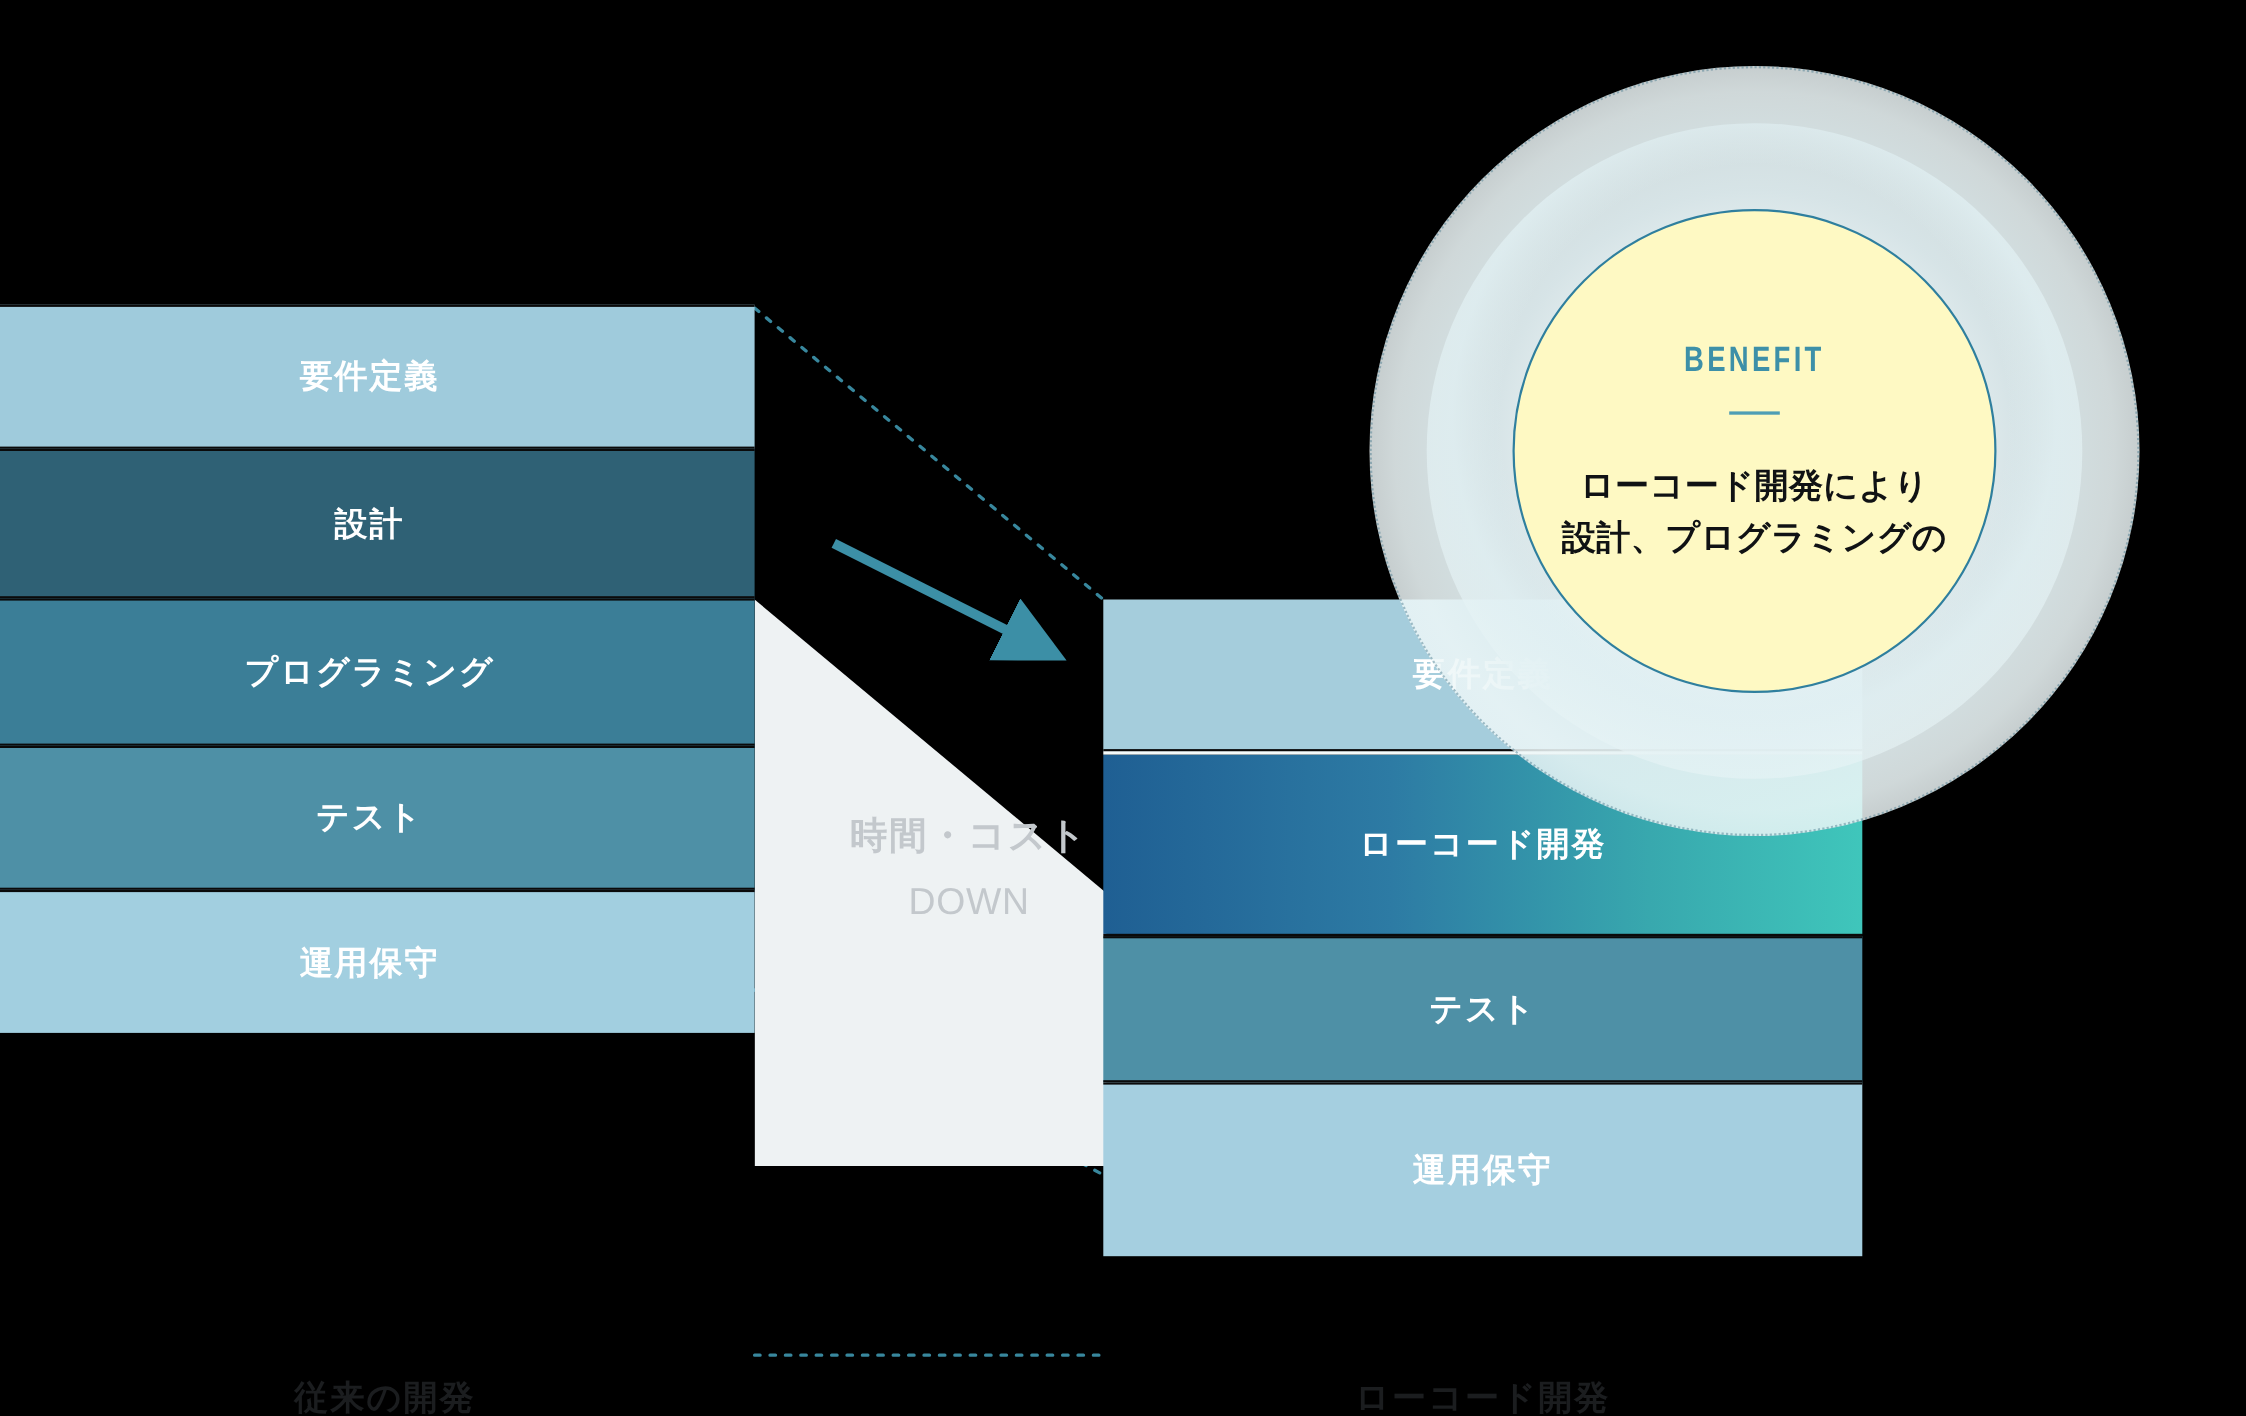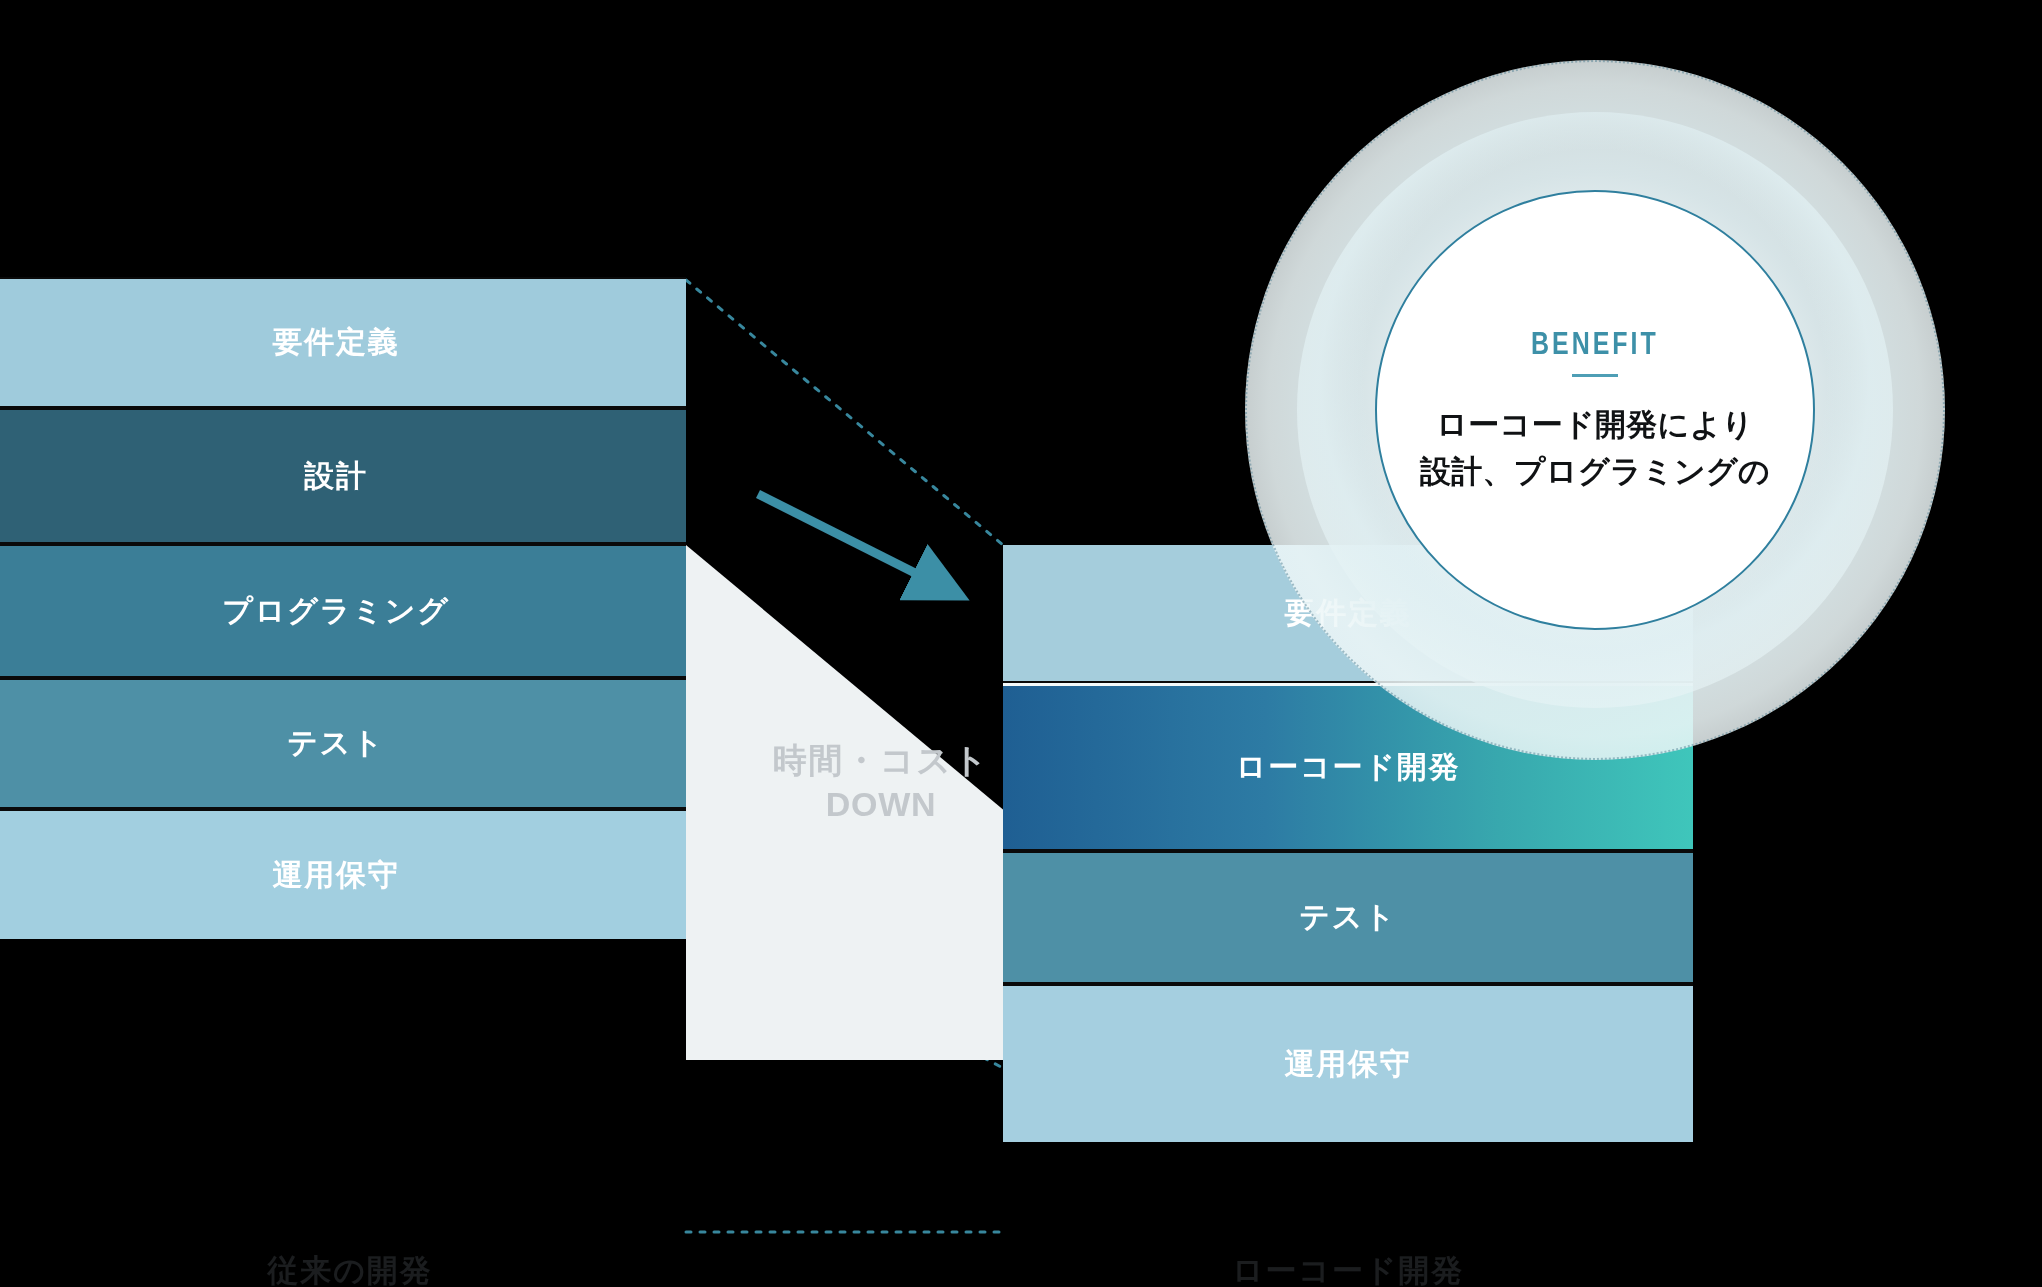--- a/index.html
+++ b/index.html
@@ -56,22 +56,23 @@
     text-align: center;
     color: #c3c8cc;
     font-size: 34px;
     font-weight: 700;
     line-height: 1.3;
     letter-spacing: 0.05em;
     pointer-events: none;
     padding-left: 35px;
   }
   #funnel-label .down {
-    font-weight: 700;
+    font-weight: 400;
     letter-spacing: 0.02em;
+    margin-top: 16px;
   }
 
   
   #down-arrow {
     position: absolute;
     left: 740px;
     top: 480px;
     width: 230px;
     height: 130px;
   }
@@ -123,27 +124,28 @@
         rgba(255,255,255,0) 52%,
         rgba(225,240,243,0.75) 62%,
         rgba(236,247,248,0.55) 80%,
         rgba(255,255,255,0) 100%);
   }
   #benefit-core {
     position: absolute;
     left: 130px; top: 130px;
     width: 440px; height: 440px;
     border-radius: 50%;
-    background: #ffffff;
+    background: #fef9c3;
     border: 2px solid #2f7f9e;
     box-sizing: border-box;
     display: flex;
     flex-direction: column;
     align-items: center;
     justify-content: center;
+    gap: 17px;
   }
   #benefit-kicker {
     color: #3d90a8;
     font-size: 32px;
     font-weight: 700;
     letter-spacing: 0.12em;
     transform: scaleX(0.78);
     transform-origin: center;
     margin-bottom: 12px;
   }

